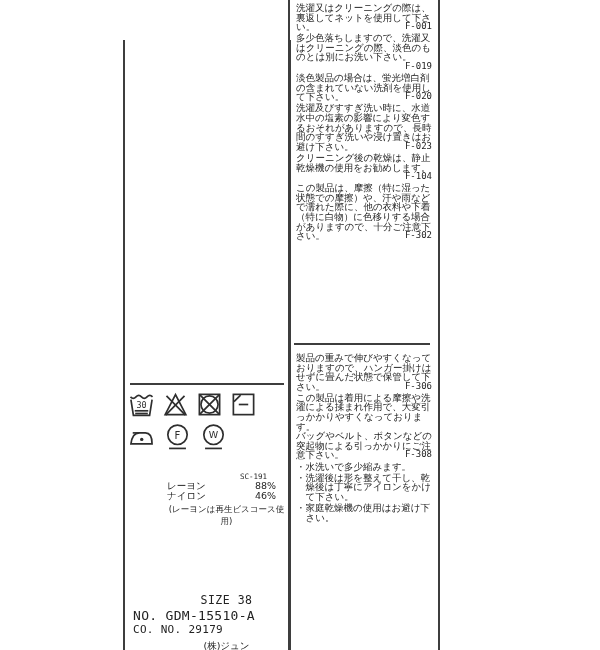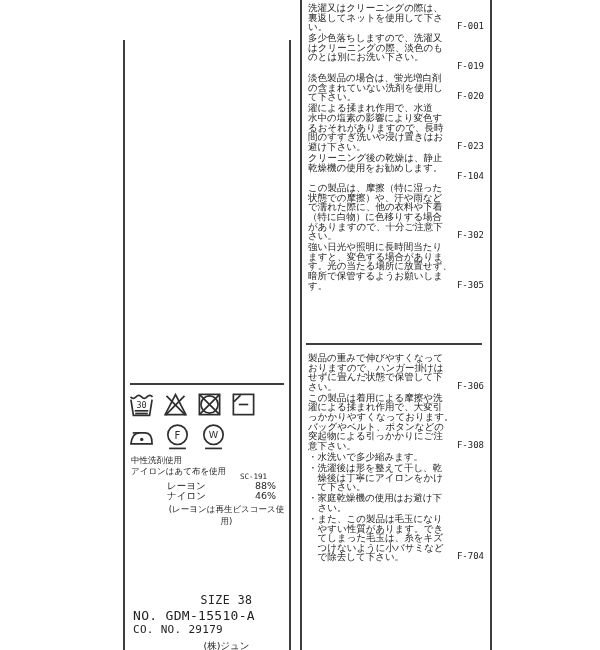--- a/index.html
+++ b/index.html
@@ -1,21 +1,21 @@
 <!DOCTYPE html>
 <html><head>
 <meta charset="utf-8">
 <style>
   html,body{margin:0;padding:0;background:#ffffff;}
   .canvas{position:relative;width:600px;height:650px;background:#fff;overflow:hidden;
           font-family:"DejaVu Sans","Liberation Sans",sans-serif;color:#232323;}
   .panel{position:absolute;top:0;height:650px;box-sizing:border-box;
          border-left:2px solid #3e3e3e;border-right:2px solid #3e3e3e;}
   #leftPanel{left:123px;width:168px;margin-top:40px;}
-  #rightPanel{left:300px;width:192px;}
+  #rightPanel{left:288px;width:152px;}
   .hdiv{position:absolute;height:2px;background:#3e3e3e;}
 
   
   .careblock{position:absolute;left:6px;right:6px;font-size:9.5px;line-height:9.6px;}
   .cpara{margin:0 0 1.5px 0;}
   .cpara .txt{white-space:pre-line;}
   .fcode{float:right;font-family:"DejaVu Sans Mono","Liberation Mono",monospace;
          font-size:9px;line-height:9.6px;}
   .fcode.own{float:none;display:block;text-align:right;}
 
@@ -75,24 +75,20 @@
         <text x="12" y="13.8" text-anchor="middle" font-size="9" fill="#2e2e2e" stroke="none" font-family="DejaVu Sans, Liberation Sans, sans-serif">F</text>
         <line x1="4.5" y1="22.6" x2="19.5" y2="22.6"></line>
       </svg>
       <svg width="27" height="27" viewBox="0 0 24 24" fill="none" stroke="#2e2e2e" stroke-width="1.5">
         <circle cx="12" cy="10.5" r="8.6"></circle>
         <text x="12" y="13.6" text-anchor="middle" font-size="8.5" fill="#2e2e2e" stroke="none" font-family="DejaVu Sans, Liberation Sans, sans-serif">W</text>
         <line x1="4.5" y1="22.6" x2="19.5" y2="22.6"></line>
       </svg>
     </div>
 
-    <div class="lp-abs notes" style="top:415px;left:6px;">
-      <div>中性洗剤使用</div>
-      <div>アイロンはあて布を使用</div>
-    </div>
     <div class="lp-abs sccode" style="top:432px;right:22px;">SC-191</div>
 
     <div class="lp-abs" style="top:441px;left:0;right:0;">
       <div class="comprow">
         <span>レーヨン</span>
         <span>88%</span>
       </div>
       <div class="comprow">
         <span>ナイロン</span>
         <span>46%</span>
@@ -114,38 +110,33 @@
     <div class="careblock" style="top:3px;">
       <div class="cpara"><span class="txt">洗濯又はクリーニングの際は、
 裏返してネットを使用して下さ
 い。</span><span class="fcode">F-001</span></div>
       <div class="cpara"><span class="txt">多少色落ちしますので、洗濯又
 はクリーニングの際、淡色のも
 のとは別にお洗い下さい。</span><span class="fcode own">F-019</span></div>
       <div class="cpara"><span class="txt">淡色製品の場合は、蛍光増白剤
 の含まれていない洗剤を使用し
 て下さい。</span><span class="fcode">F-020</span></div>
-      <div class="cpara"><span class="txt">濯による揉まれ作用で、水道
+      <div class="cpara"><span class="txt">洗濯及びすすぎ洗い時に、水道
 水中の塩素の影響により変色す
 るおそれがありますので、長時
 間のすすぎ洗いや浸け置きはお
 避け下さい。</span><span class="fcode">F-023</span></div>
       <div class="cpara"><span class="txt">クリーニング後の乾燥は、静止
 乾燥機の使用をお勧めします。</span><span class="fcode own">F-104</span></div>
       <div class="cpara"><span class="txt">この製品は、摩擦（特に湿った
 状態での摩擦）や、汗や雨など
 で濡れた際に、他の衣料や下着
 （特に白物）に色移りする場合
 がありますので、十分ご注意下
 さい。</span><span class="fcode">F-302</span></div>
-      <div class="cpara"><span class="txt">強い日光や照明に長時間当たり
-ますと、変色する場合がありま
-す。光の当たる場所に放置せず、
-暗所で保管するようお願いしま
-す。</span><span class="fcode">F-305</span></div>
     </div>
 
     <div class="hdiv" style="top:343px;left:4px;right:8px;"></div>
 
     <div class="careblock" style="top:353px;">
       <div class="cpara"><span class="txt">製品の重みで伸びやすくなって
 おりますので、ハンガー掛けは
 せずに畳んだ状態で保管して下
 さい。</span><span class="fcode">F-306</span></div>
       <div class="cpara"><span class="txt">この製品は着用による摩擦や洗
@@ -153,21 +144,16 @@
 っかかりやすくなっております。
 バッグやベルト、ボタンなどの
 突起物による引っかかりにご注
 意下さい。</span><span class="fcode">F-308</span></div>
       <div class="cpara"><span class="txt">・水洗いで多少縮みます。</span></div>
       <div class="cpara"><span class="txt">・洗濯後は形を整えて干し、乾
 　燥後は丁寧にアイロンをかけ
 　て下さい。</span></div>
       <div class="cpara"><span class="txt">・家庭乾燥機の使用はお避け下
 　さい。</span></div>
-      <div class="cpara"><span class="txt">・また、この製品は毛玉になり
-　やすい性質があります。でき
-　てしまった毛玉は、糸をキズ
-　つけないように小バサミなど
-　で除去して下さい。</span><span class="fcode">F-704</span></div>
     </div>
   </div>
 
 </div>
 
 </body></html>

